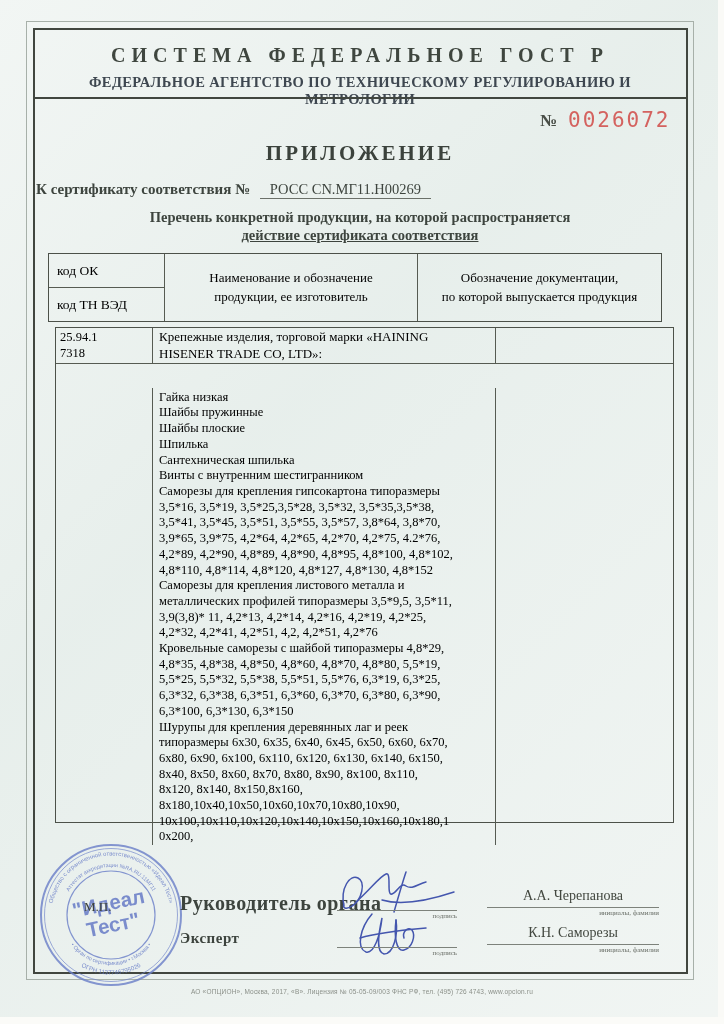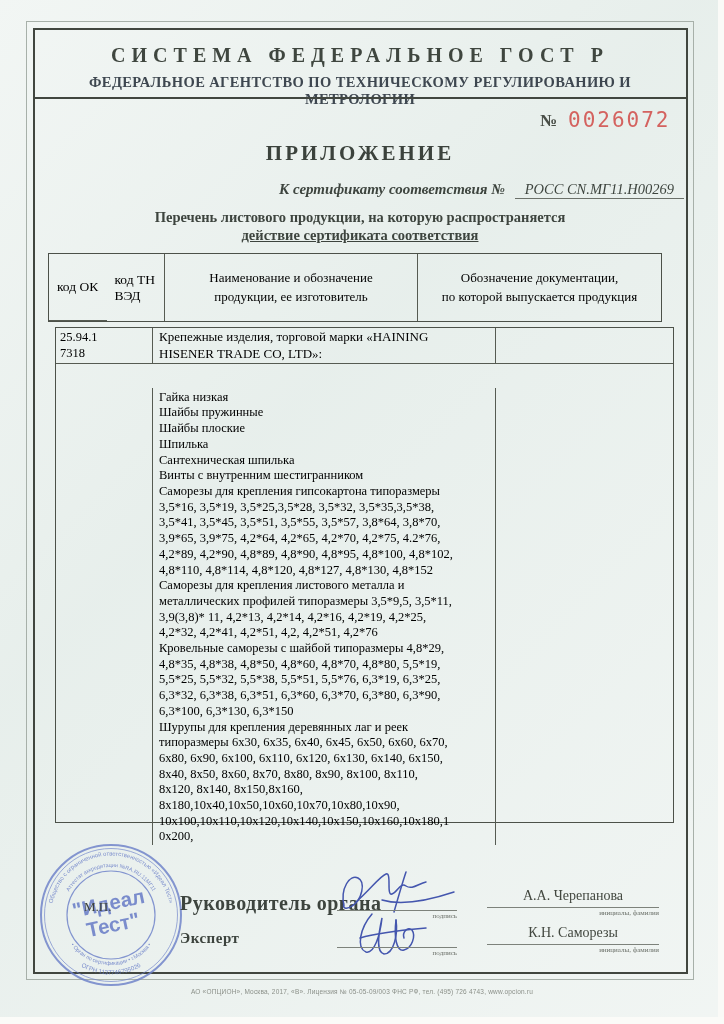--- a/index.html
+++ b/index.html
@@ -19,30 +19,30 @@
   .sys-title{top:44px;font-size:20px;font-weight:bold;letter-spacing:6px;color:#3f463f;}
   .agency{top:74px;font-size:14.5px;font-weight:bold;letter-spacing:.4px;color:#3e4750;}
   .hr-top{position:absolute;left:35px;right:38px;top:97px;border-top:2px solid #41463f;}
 
   .blank-no{position:absolute;top:111px;left:540px;font-size:17px;font-weight:bold;color:#494e47;}
   .blank-no-digits{position:absolute;top:108px;left:568px;font-family:"DejaVu Sans Mono",monospace;
        font-size:21px;color:#d4625f;letter-spacing:2px;}
 
   .doc-title{top:141px;font-size:21px;font-weight:bold;letter-spacing:3px;color:#3b423c;}
 
-  .cert-line{position:absolute;top:181px;left:36px;right:40px;text-align:right;font-size:15px;color:#3d443e;font-style:italic;}
+  .cert-line{position:absolute;top:181px;left:36px;right:40px;text-align:left;font-size:15px;color:#3d443e;}
   .cert-line .lbl{font-weight:bold;}
   .cert-line .num{font-weight:normal;font-size:14.5px;border-bottom:1px solid #6b7069;padding:0 10px 1px 10px;margin-left:6px;}
 
   .subtitle1{top:209px;font-size:14.5px;font-weight:bold;}
   .subtitle2{top:227px;font-size:14.5px;font-weight:bold;text-decoration:underline;}
 
   
   .htable{position:absolute;left:48px;top:253px;width:612px;height:67px;border:1.5px solid #4c5149;display:flex;}
-  .htable .c1{width:115px;border-right:1px solid #565b52;display:flex;flex-direction:row;}
+  .htable .c1{width:115px;border-right:1px solid #565b52;display:flex;flex-direction:column;}
   .htable .c1 .cell{flex:1;display:flex;align-items:center;padding-left:8px;font-size:13.5px;}
   .htable .c1 .cell.topc{border-bottom:1px solid #565b52;}
   .htable .c2{width:252px;border-right:1px solid #565b52;display:flex;align-items:center;justify-content:center;
               text-align:center;font-size:13px;white-space:pre-line;line-height:1.45;}
   .htable .c3{flex:1;display:flex;align-items:center;justify-content:center;text-align:center;
               font-size:13px;white-space:pre-line;line-height:1.45;}
 
   
   .btable{position:absolute;left:55px;top:327px;width:617px;height:494px;border:1.5px solid #4c5149;
           display:flex;flex-direction:column;gap:24px;}
@@ -98,21 +98,21 @@
   <div class="blank-no">№</div>
   <div class="blank-no-digits">0026072</div>
 
   <div class="t center doc-title">ПРИЛОЖЕНИЕ</div>
 
   <div class="cert-line">
     <span class="lbl">К сертификату соответствия №</span>
     <span class="num">РОСС CN.МГ11.Н00269</span>
   </div>
 
-  <div class="t center subtitle1">Перечень листового продукции,  на которую распространяется</div>
+  <div class="t center subtitle1">Перечень конкретной продукции,  на которой распространяется</div>
   <div class="t center subtitle2">действие сертификата соответствия</div>
 
   <div class="htable">
     <div class="c1">
       <div class="cell topc">код ОК</div>
       <div class="cell">код ТН ВЭД</div>
     </div>
     <div class="c2">Наименование и обозначение
 продукции, ее изготовитель</div>
     <div class="c3">Обозначение документации,

